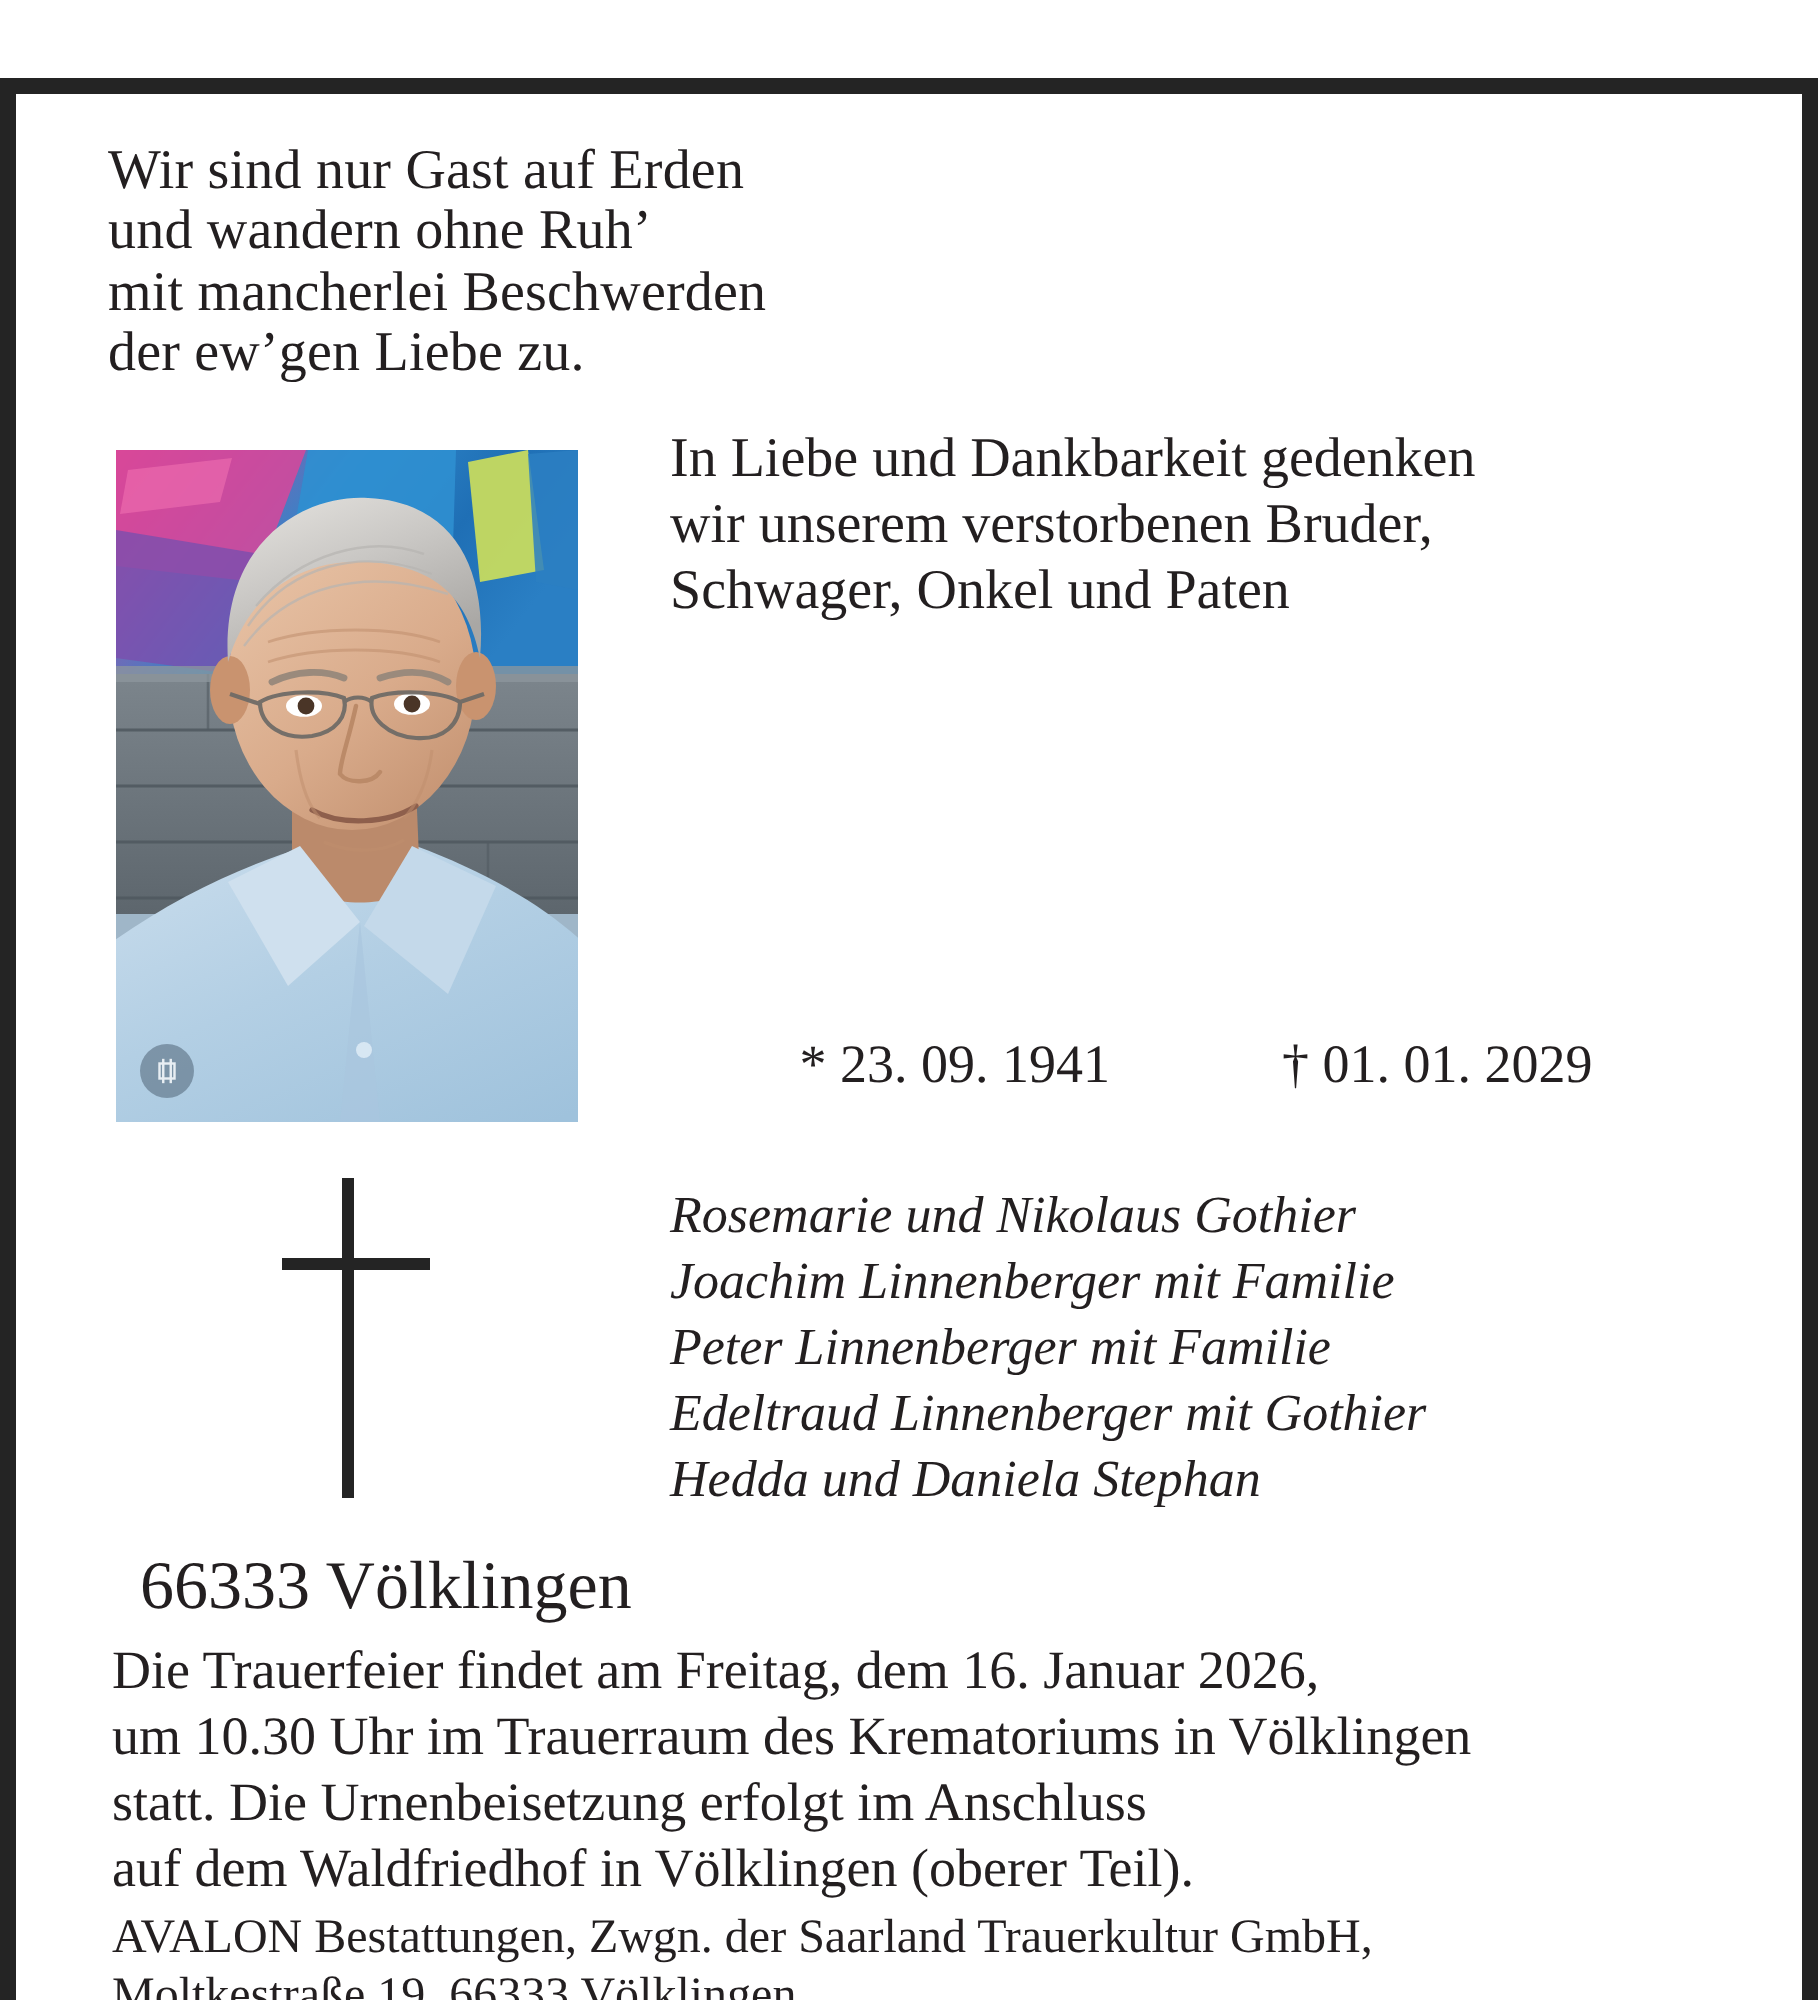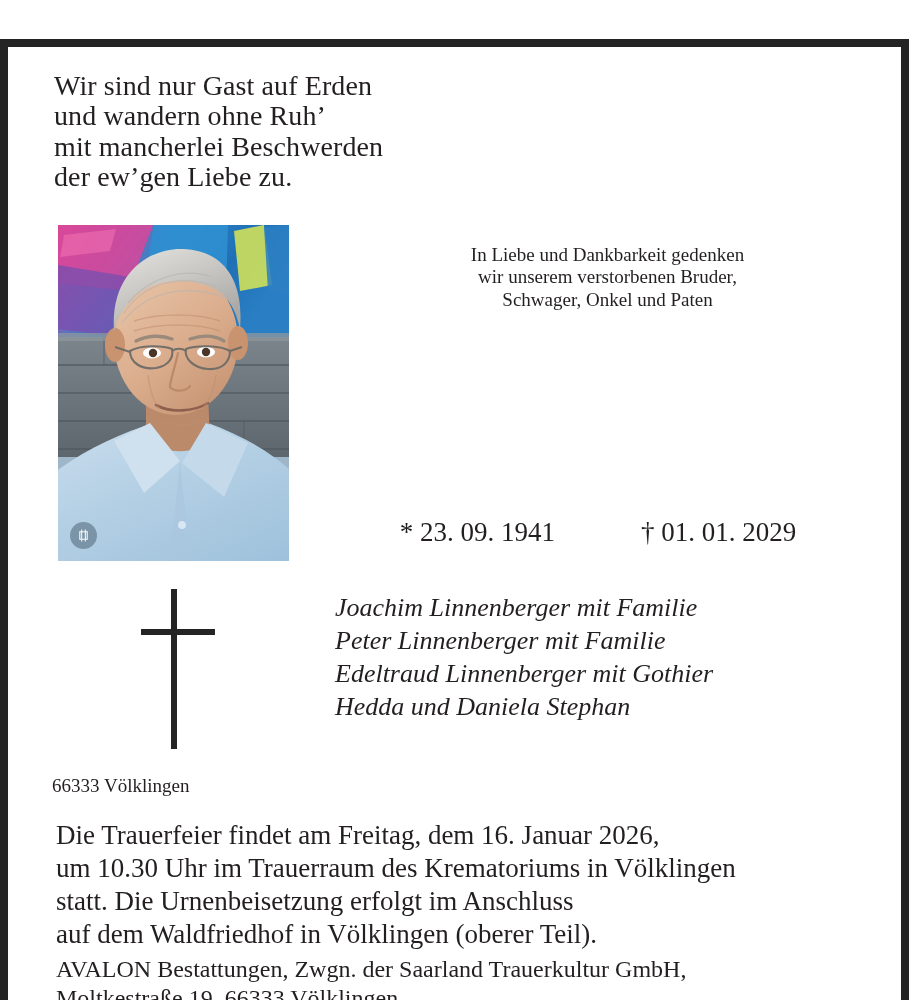--- a/index.html
+++ b/index.html
@@ -90,26 +90,25 @@
     top: 40px;
     width: 74px;
     height: 6px;
     background: #242424;
   }
 
   
   .dedication {
     position: absolute;
     left: 327px;
-    top: 197px;
+    top: 166px;
     width: 545px;
-    font-size: 19px;
+    font-size: 28px;
     line-height: 1.18;
     color: #231f20;
-    text-align: center;
   }
   .dedication div { white-space: nowrap; }
 
   .name-block {
     position: absolute;
     left: 310px;
     top: 320px;
     width: 560px;
     text-align: center;
   }
@@ -144,23 +143,23 @@
     font-style: italic;
     font-size: 26px;
     line-height: 1.265;
     color: #231f20;
   }
   .survivors div { white-space: nowrap; }
 
   
   .city {
     position: absolute;
-    left: 44px;
+    left: 62px;
     top: 728px;
-    font-size: 19px;
+    font-size: 34px;
     color: #231f20;
     white-space: nowrap;
   }
 
   .ceremony {
     position: absolute;
     left: 48px;
     top: 772px;
     width: 820px;
     font-size: 27px;
@@ -322,20 +321,21 @@
       <div>Schwager, Onkel und Paten</div>
     </div>
 
 
     <div class="dates">
       <span>* 23. 09. 1941</span>
       <span>† 01. 01. 2029</span>
     </div>
 
     <div class="survivors">
+      <div>Rosemarie und Nikolaus Gothier</div>
       <div>Joachim Linnenberger mit Familie</div>
       <div>Peter Linnenberger mit Familie</div>
       <div>Edeltraud Linnenberger mit Gothier</div>
       <div>Hedda und Daniela Stephan</div>
     </div>
 
     <div class="city">66333 Völklingen</div>
 
     <div class="ceremony">
       <div>Die Trauerfeier findet am Freitag, dem 16. Januar 2026,</div>

